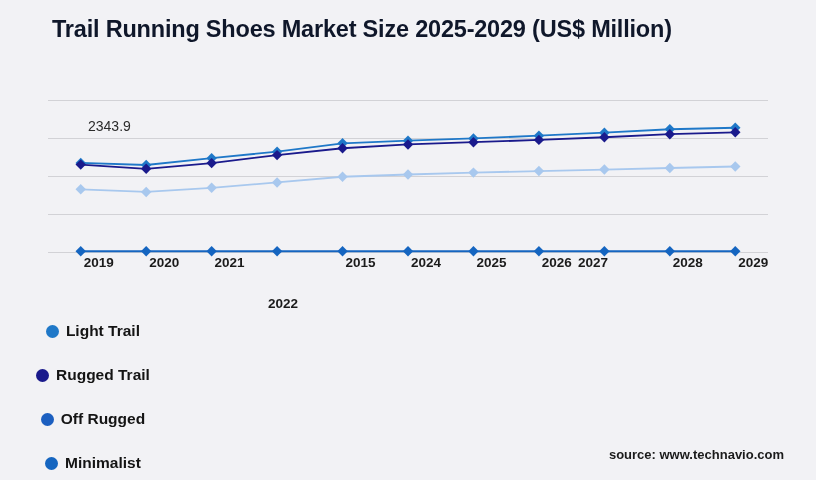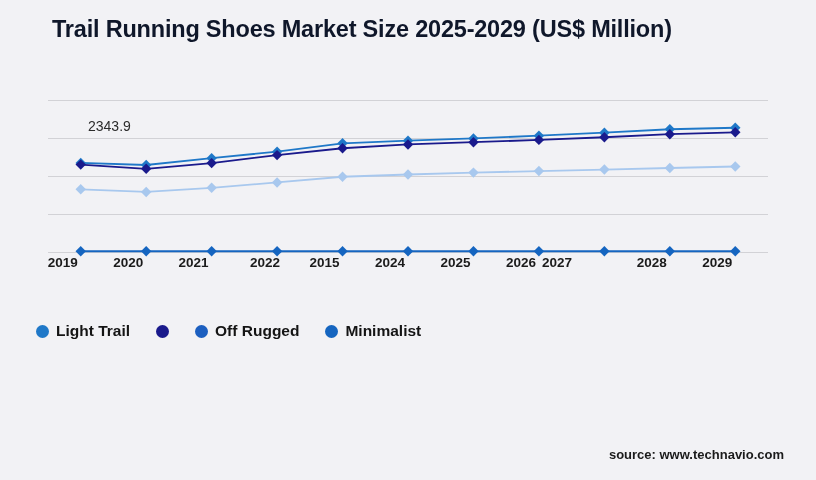--- a/index.html
+++ b/index.html
@@ -77,35 +77,36 @@
     left: 48px;
     top: 255px;
     width: 720px;
     height: 20px;
   }
   .x-tick-label {
     position: absolute;
     top: 0;
     width: 66px;
     margin-left: -33px;
-    text-align: left;
+    text-align: right;
     font-size: 13.5px;
     font-weight: bold;
     color: #1b1b1b;
     white-space: nowrap;
   }
 
   
   #legend {
     position: absolute;
     left: 36px;
     top: 322px;
     display: flex;
     align-items: center;
     gap: 26px;
+    flex-direction: column;
   }
   .legend-item {
     display: flex;
     align-items: center;
     gap: 7px;
   }
   .legend-marker {
     width: 13px;
     height: 13px;
     border-radius: 50%;
@@ -204,37 +205,38 @@
         </g>
       </svg>
   </div>
 
   <div id="data-label-2019">2343.9</div>
 
   <div id="x-axis-labels">
       <div class="x-tick-label" style="left: 32.7px;">2019</div>
       <div class="x-tick-label" style="left: 98.2px;">2020</div>
       <div class="x-tick-label" style="left: 163.6px;">2021</div>
-      <div class="x-tick-label" style="left: 235px;">2022</div>
+      <div class="x-tick-label" style="left: 217px; margin-top: 41px;">2022</div>
       <div class="x-tick-label" style="left: 294.5px;">2015</div>
       <div class="x-tick-label" style="left: 360px;">2024</div>
       <div class="x-tick-label" style="left: 425.5px;">2025</div>
       <div class="x-tick-label" style="left: 490.9px;">2026</div>
       <div class="x-tick-label" style="left: 527px;">2027</div>
       <div class="x-tick-label" style="left: 621.8px;">2028</div>
       <div class="x-tick-label" style="left: 687.3px;">2029</div>
     </div>
 
   <div id="legend">
       <div class="legend-item">
         <span class="legend-marker" style="background: rgb(31, 120, 200);"></span>
         <span class="legend-label">Light Trail</span>
       </div>
       <div class="legend-item">
         <span class="legend-marker" style="background: rgb(26, 26, 140);"></span>
+        <span class="legend-label">Rugged Trail</span>
       </div>
       <div class="legend-item">
         <span class="legend-marker" style="background: rgb(28, 95, 192);"></span>
         <span class="legend-label">Off Rugged</span>
       </div>
       <div class="legend-item">
         <span class="legend-marker" style="background: rgb(21, 101, 192);"></span>
         <span class="legend-label">Minimalist</span>
       </div>
     </div>

